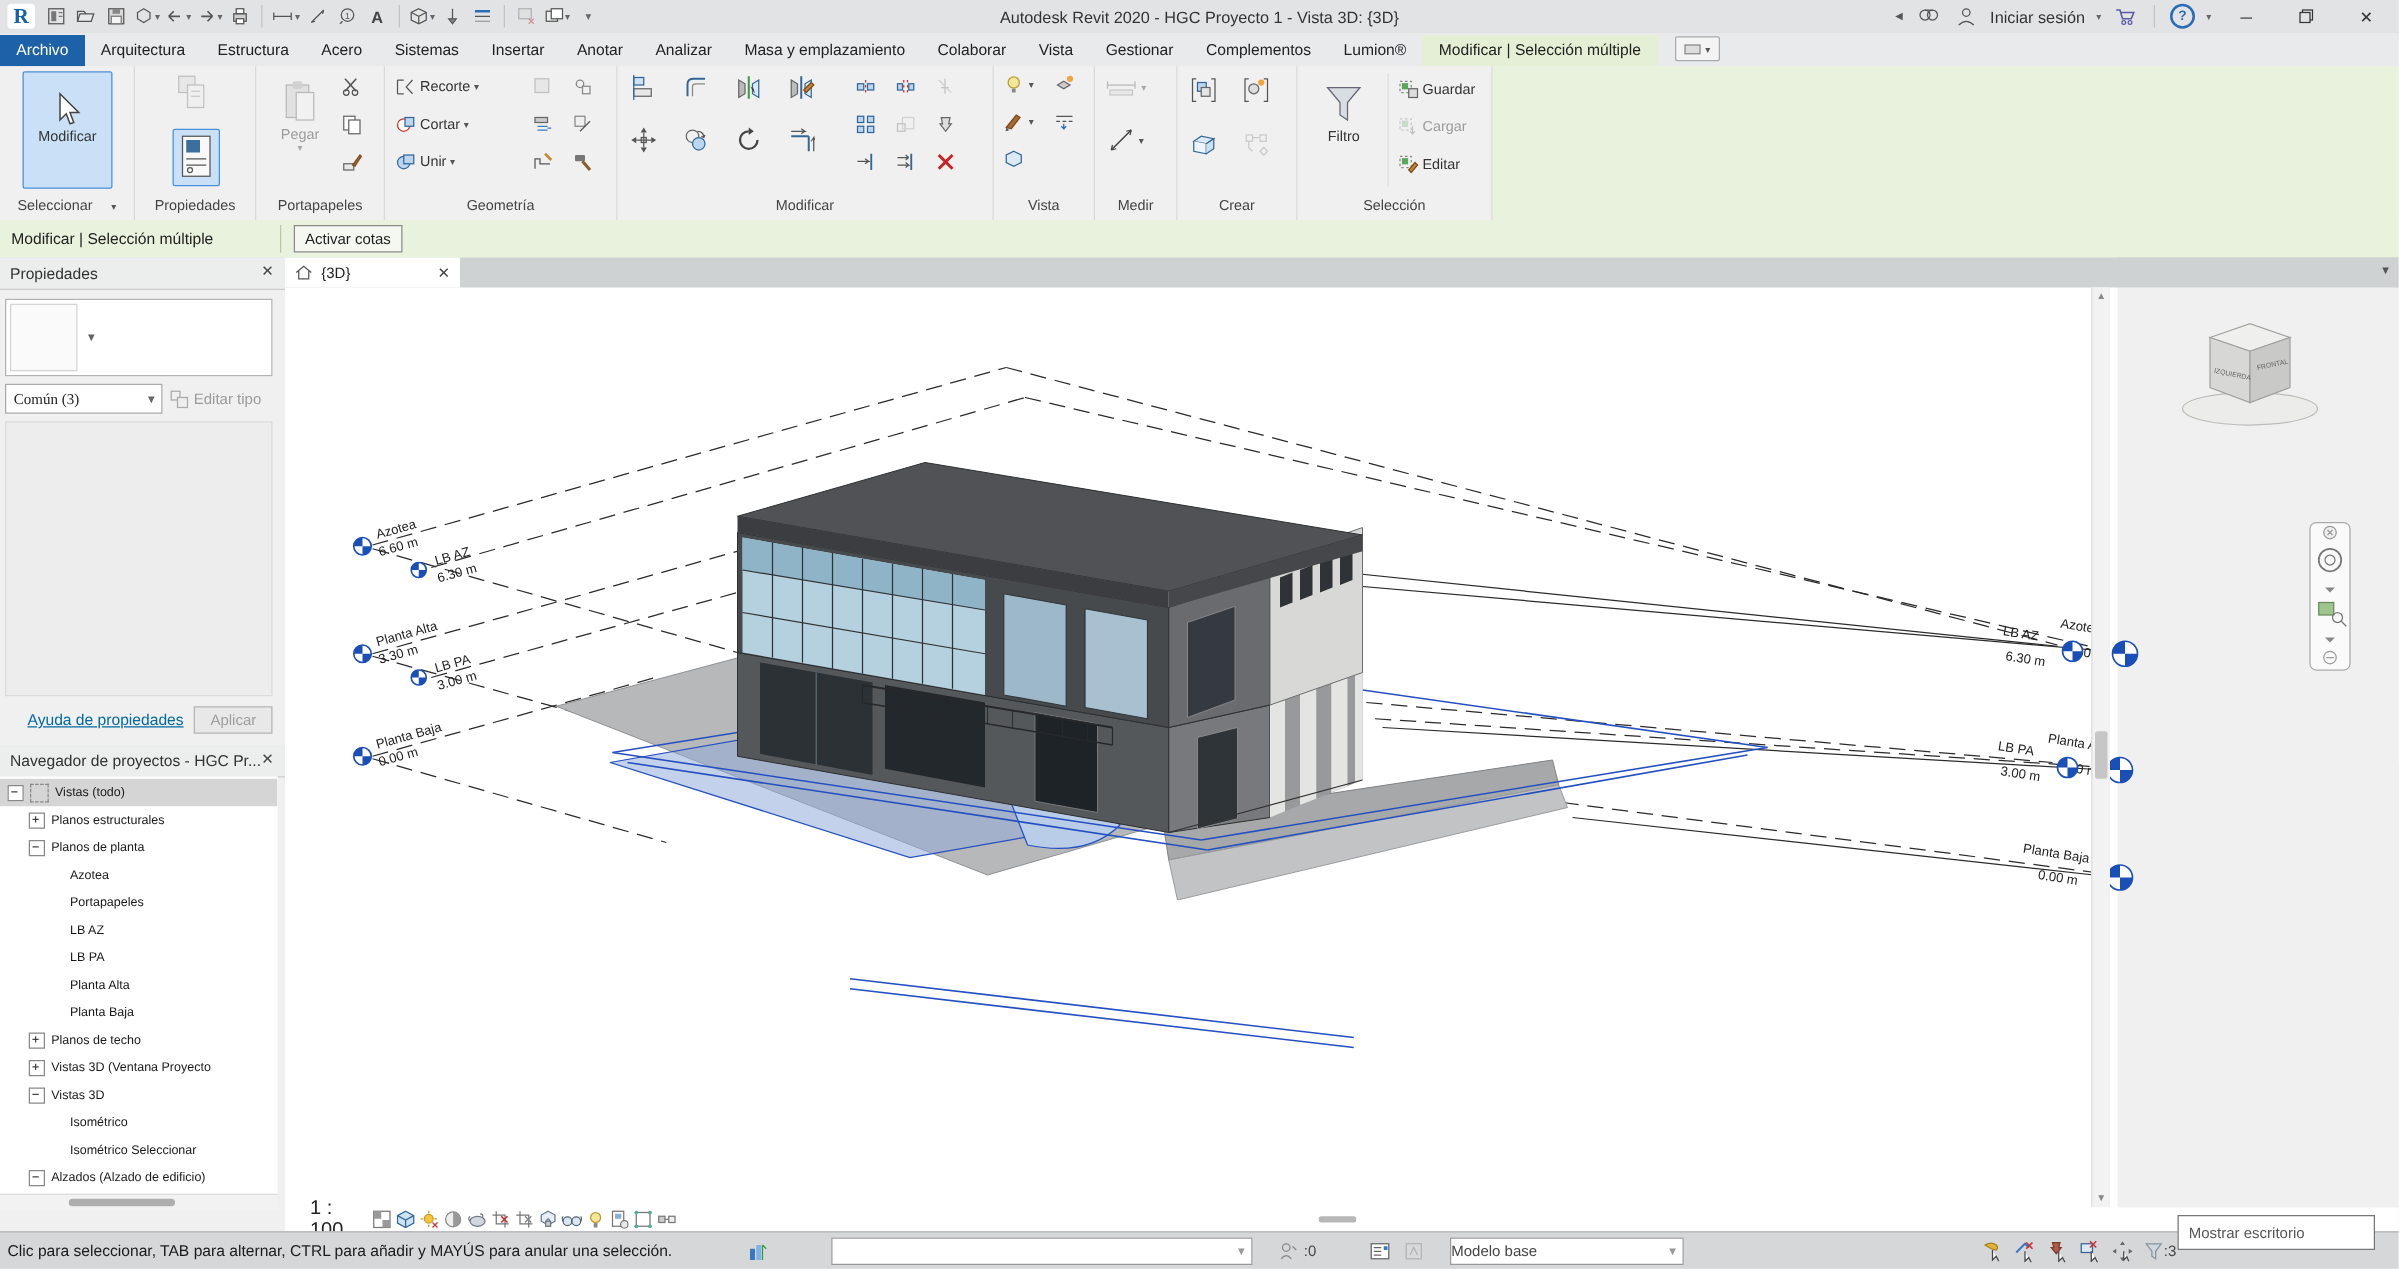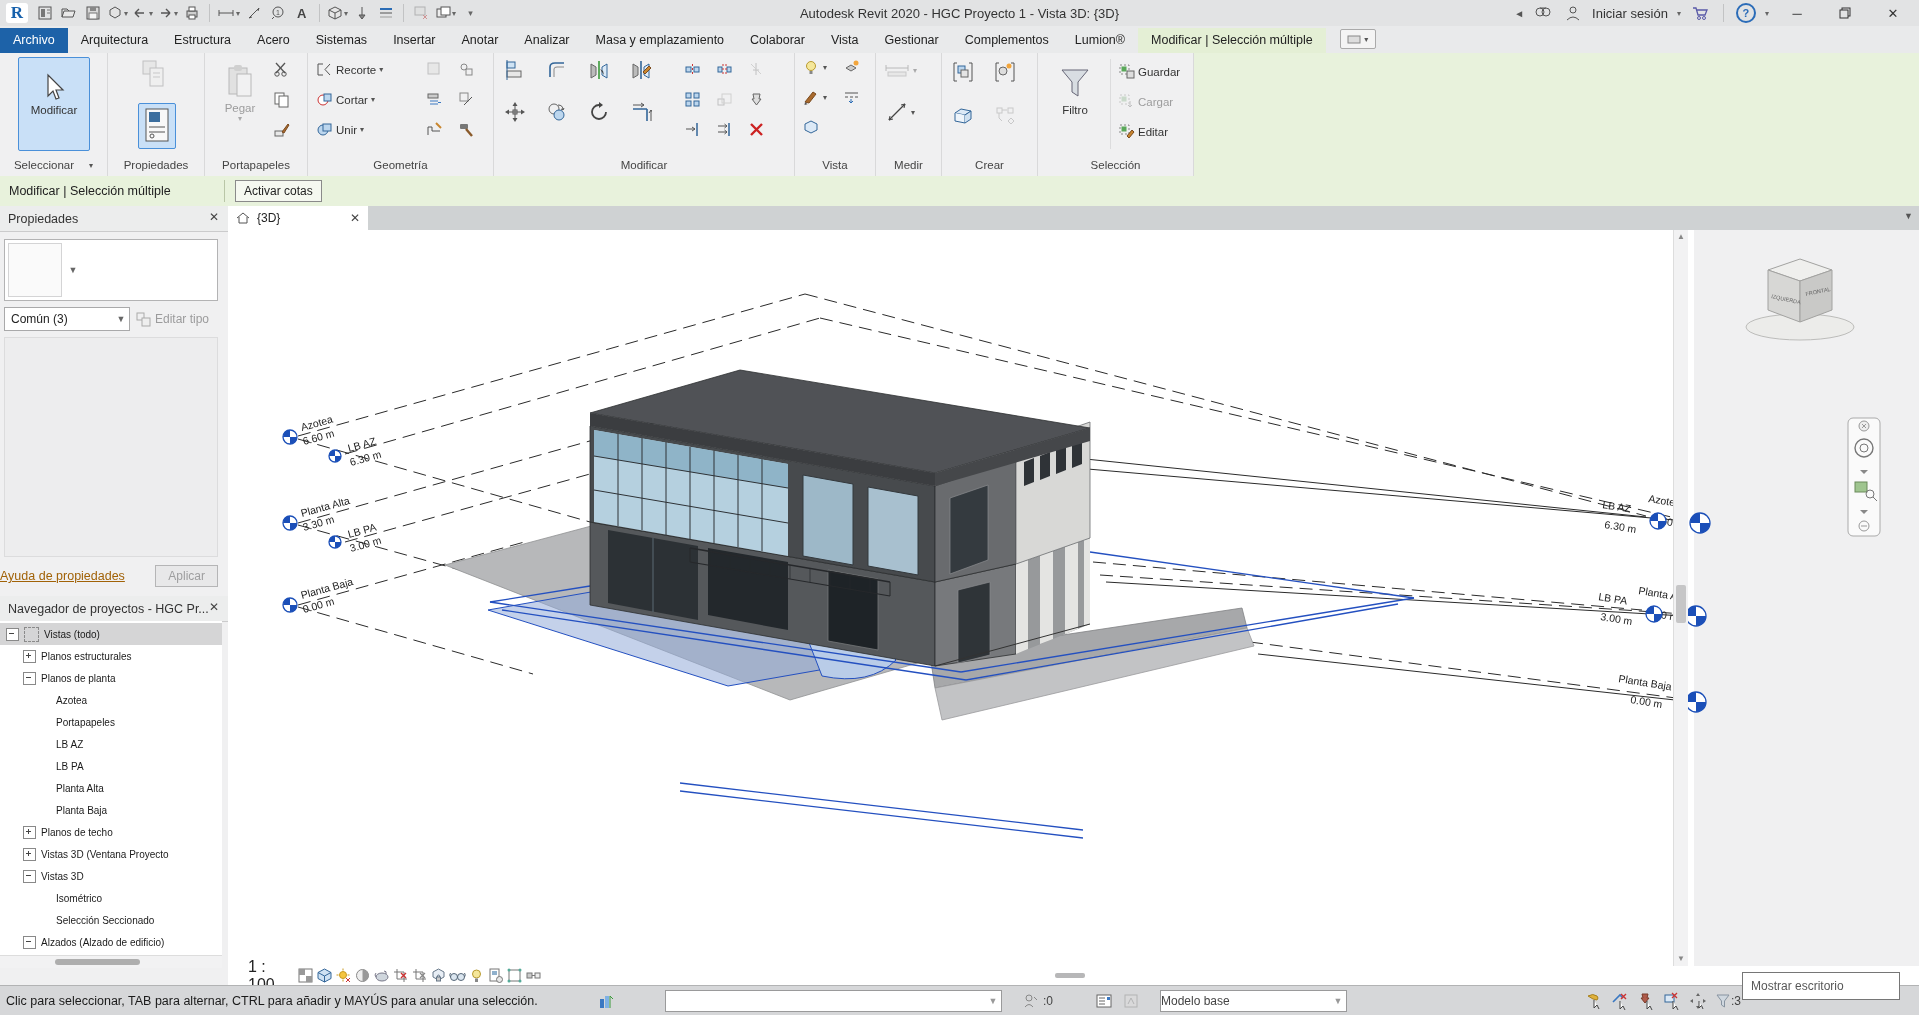--- a/index.html
+++ b/index.html
@@ -56,26 +56,26 @@
   
   .leftcol{position:absolute;left:0;top:206px;width:228px;height:779px;background:#f0f0f1;border-right:1px solid #c9c9ca;}
   .phdr{position:relative;height:25px;background:#eceded;border-bottom:1px solid #cbcbcc;display:flex;align-items:center;
         padding-left:8px;color:#333;font-size:12.5px;}
   .phdr .x{position:absolute;right:7px;top:4px;width:14px;height:14px;color:#444;font-size:12px;line-height:14px;text-align:center;}
   .typesel{position:absolute;left:4px;top:33px;width:212px;height:60px;background:#fff;border:1px solid #b3b3b4;display:flex;}
   .typesel .img{width:52px;height:52px;margin:3px;background:#fafafa;border:1px solid #d4d4d5;}
   .typesel .txt{flex:1;color:#9a9a9b;font-size:12px;padding:10px 2px 0 6px;line-height:15px;}
   .typesel .dd{width:16px;display:flex;align-items:center;justify-content:center;color:#666;font-size:9px;}
   .comborow{position:absolute;left:4px;top:101px;width:212px;height:24px;display:flex;gap:6px;}
-  .combo{flex:1;background:#fff;border:1px solid #a9a9aa;display:flex;align-items:center;padding-left:6px;color:#222;}
+  .combo{flex:1;background:#fff;border:1px solid #a9a9aa;display:flex;align-items:center;padding-left:6px;color:#222;font-family:Liberation Serif, serif;}
   .combo .dd{margin-left:auto;width:16px;color:#666;font-size:9px;text-align:center;}
   .edittype{width:80px;display:flex;align-items:center;gap:4px;color:#9b9b9c;font-size:12px;}
   .propsfill{position:absolute;left:4px;top:131px;width:212px;height:218px;background:#ededee;border:1px solid #dcdcdd;}
   .helprow{position:absolute;left:0;top:356px;width:228px;height:28px;display:flex;align-items:center;}
-  .helplink{color:#a16207;text-decoration:underline;margin-left:0;font-size:12.5px;}
+  .helplink{color:#0369a1;text-decoration:underline;margin-left:22px;font-size:12.5px;}
   .applybtn{margin-left:auto;margin-right:10px;border:1px solid #b5b5b6;background:#e8e8e9;color:#9e9e9f;
             padding:3px 12px;font-size:12px;}
   .browser{position:absolute;left:0;top:390px;width:228px;bottom:0;}
   .tree{position:absolute;left:0;top:25px;width:222px;height:332px;background:#fff;overflow:hidden;padding-top:2px;}
   .trow{height:22px;display:flex;align-items:center;white-space:nowrap;font-size:10px;color:#1a1a1a;}
   .trow.sel{background:#d5d5d6;}
   .expbox{width:11px;height:11px;border:1px solid #898989;background:#fff;flex:none;margin-right:5px;
           position:relative;}
   .expbox:before{content:"";position:absolute;left:2px;top:4px;width:5px;height:1px;background:#444;}
   .expbox.plus:after{content:"";position:absolute;left:4px;top:2px;width:1px;height:5px;background:#444;}
@@ -764,21 +764,21 @@
           <span>Vistas 3D (Ventana Proyecto</span>
         </div>
       <div class="trow" style="padding-left:23px">
           <span class="expbox"></span>
           <span>Vistas 3D</span>
         </div>
       <div class="trow" style="padding-left:56px">
           <span>Isométrico</span>
         </div>
       <div class="trow" style="padding-left:56px">
-          <span>Selección Seccionado</span>
+          <span>Isométrico Seleccionar</span>
         </div>
       <div class="trow" style="padding-left:23px">
           <span class="expbox"></span>
           <span>Alzados (Alzado de edificio)</span>
         </div>
     </div>
     <div class="hscroll">
         <div class="thumb"></div>
       </div>
   </div>

